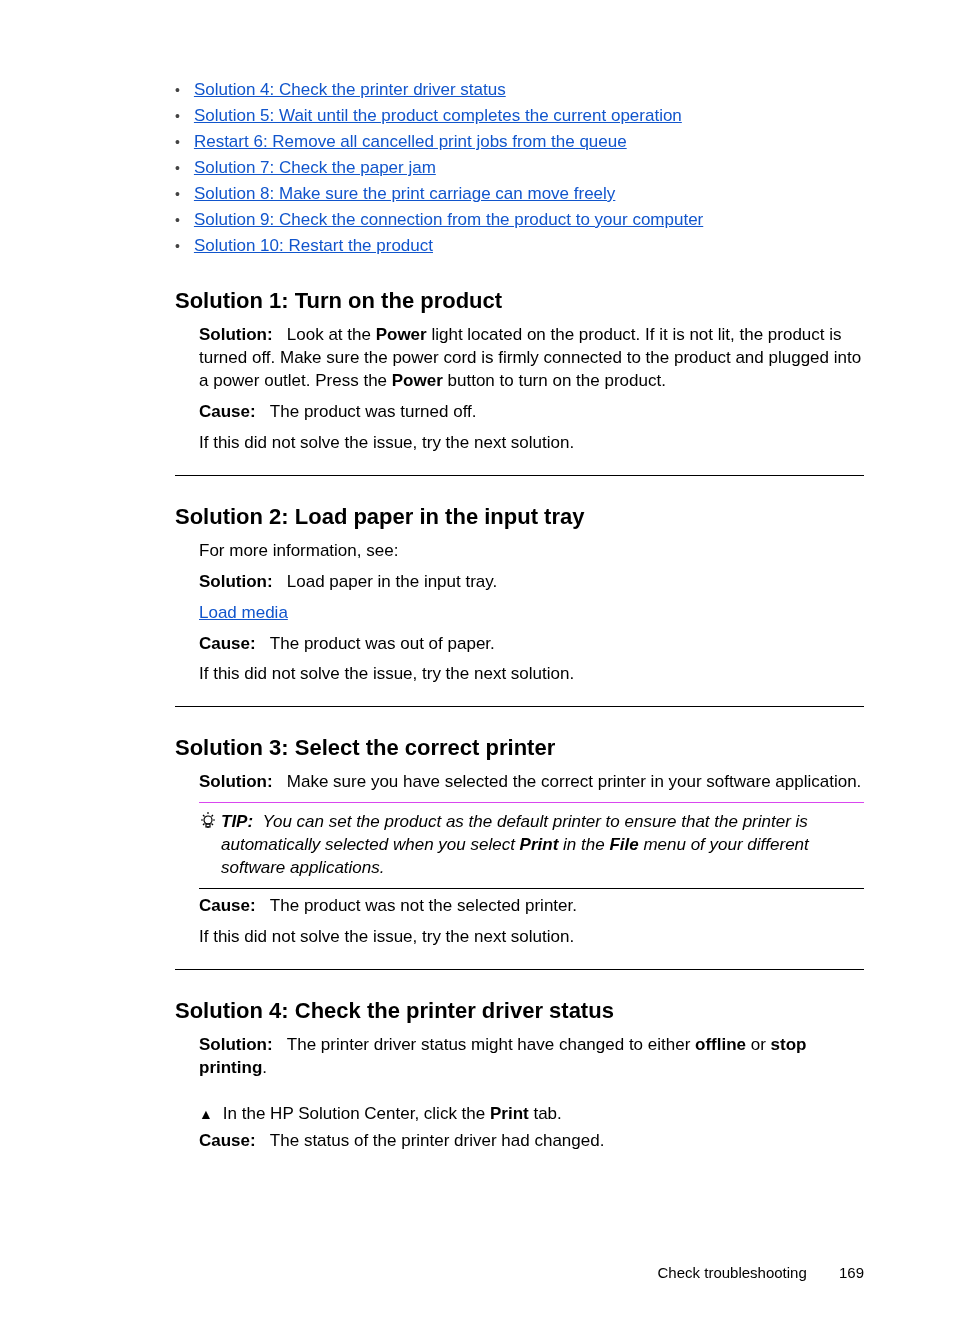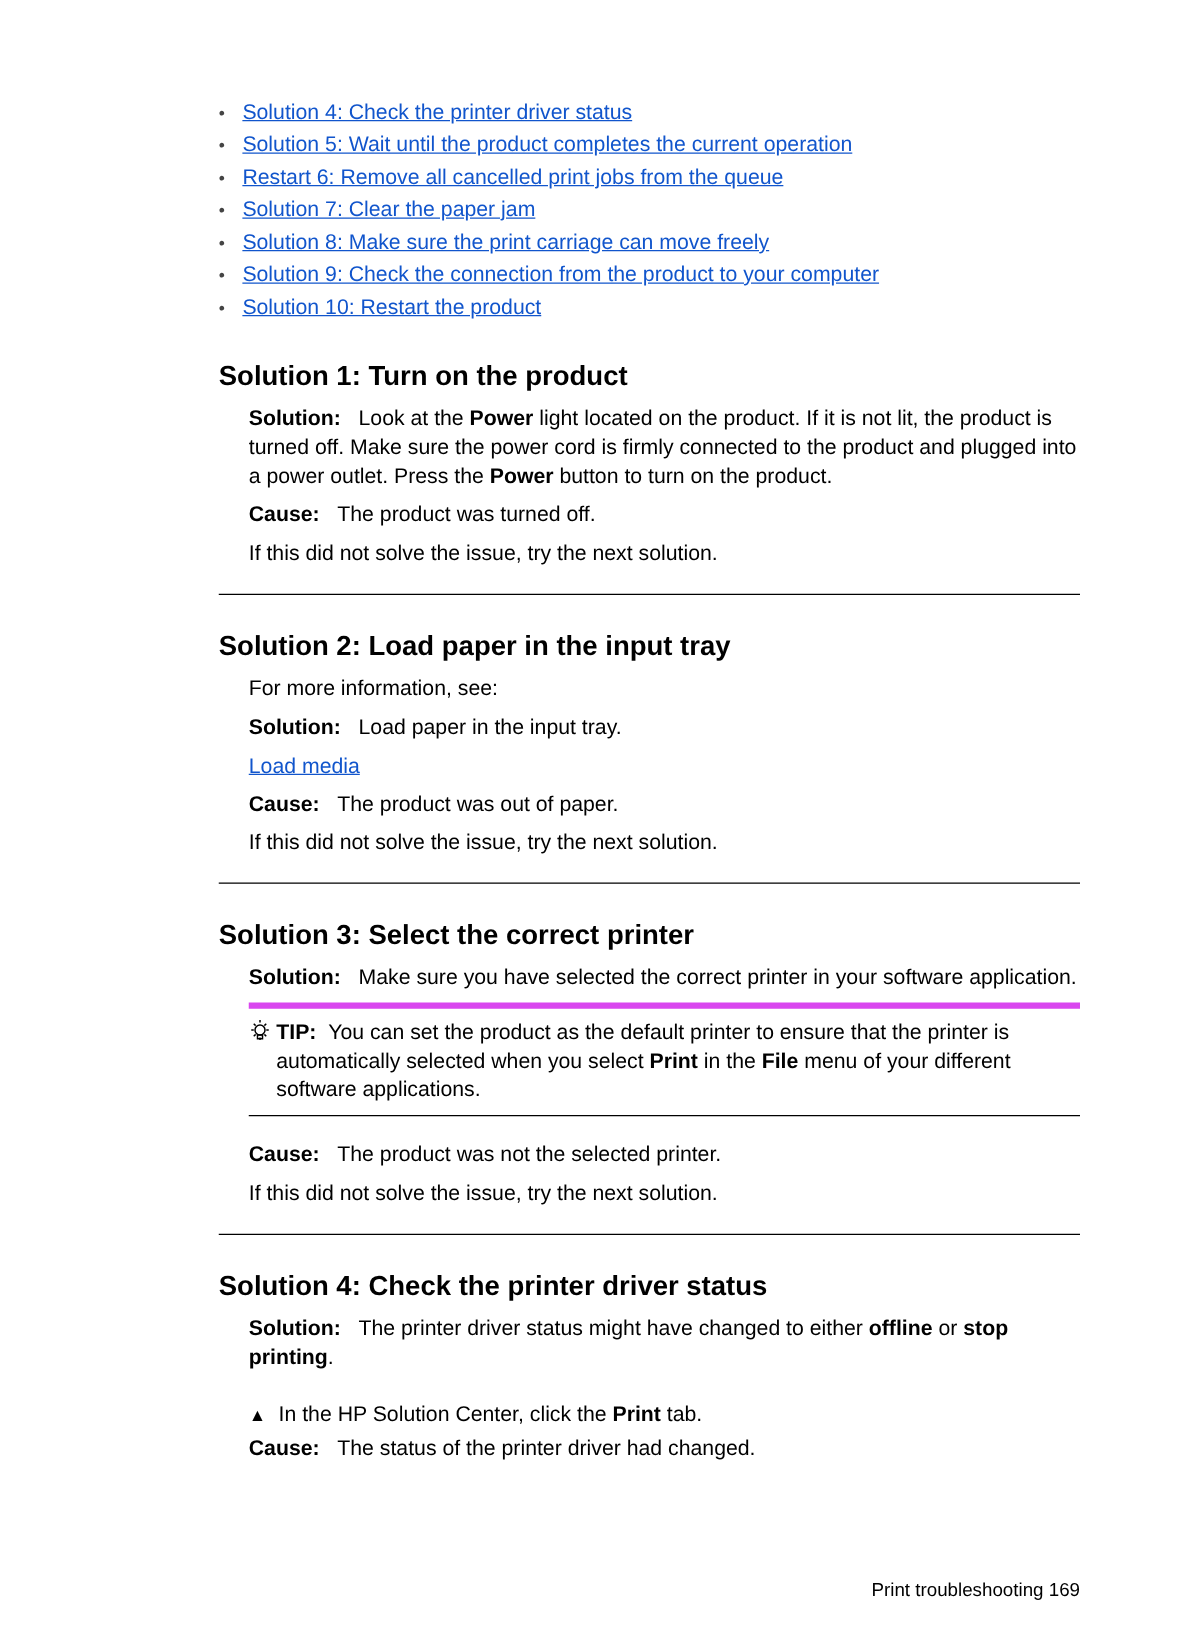--- a/index.html
+++ b/index.html
@@ -15,49 +15,49 @@
     }
     ul.links { list-style: none; margin-bottom: 32px; }
     ul.links li { margin-bottom: 6px; display: flex; align-items: baseline; }
     ul.links li .bullet { color: #444; margin-right: 14px; font-size: 14px; }
     a.link { color: #1155cc; text-decoration: underline; }
     .section-title { font-weight: bold; margin-bottom: 10px; margin-top: 8px; font-size: 22px; }
     .indent { margin-left: 24px; }
     .para { margin-bottom: 8px; line-height: 1.35; }
     .bold { font-weight: bold; }
     hr.sep { border: none; border-top: 1px solid #000; margin: 20px 0 28px 0; }
-    .tip-box { border-top: 5px solid #d946ef; border-bottom: 1px solid #000; padding: 8px 0; margin-bottom: 20px; }
+    .tip-box { border-top: 1px solid #d946ef; border-bottom: 1px solid #000; padding: 8px 0; margin-bottom: 6px; font-style: italic; }
     .tip-row { display: flex; align-items: flex-start; }
     .tip-icon { width: 22px; flex-shrink: 0; font-size: 18px; line-height: 1.2; }
     .tip-text { flex: 1; line-height: 1.35; }
     .step-row { display: flex; align-items: baseline; margin-bottom: 6px; }
     .triangle { margin-right: 10px; font-size: 14px; }
     .footer { position: absolute; bottom: 40px; right: 90px; font-size: 15px; }
-    .footer-page { }
+    .footer-page { margin-left: 28px; }
     .gap { height: 16px; }
   </style>
 </head>
 <body>
 
 <ul class="links">
   <li>
       <span class="bullet">•</span>
       <a href="#" class="link">Solution 4: Check the printer driver status</a>
     </li>
   <li>
       <span class="bullet">•</span>
       <a href="#" class="link">Solution 5: Wait until the product completes the current operation</a>
     </li>
   <li>
       <span class="bullet">•</span>
       <a href="#" class="link">Restart 6: Remove all cancelled print jobs from the queue</a>
     </li>
   <li>
       <span class="bullet">•</span>
-      <a href="#" class="link">Solution 7: Clear the paper jam</a>
+      <a href="#" class="link">Solution 7: Check the paper jam</a>
     </li>
   <li>
       <span class="bullet">•</span>
       <a href="#" class="link">Solution 8: Make sure the print carriage can move freely</a>
     </li>
   <li>
       <span class="bullet">•</span>
       <a href="#" class="link">Solution 9: Check the connection from the product to your computer</a>
     </li>
   <li>
@@ -136,15 +136,15 @@
   <div class="step-row">
     <span class="triangle">▲</span>
     <span><span>In the HP Solution Center, click the </span><span class="bold">Print</span><span> tab.</span></span>
   </div>
   <p class="para">
     <span class="bold">Cause:</span>&nbsp;&nbsp;&nbsp;<span>The status of the printer driver had changed.</span>
   </p>
 </div>
 
 <div class="footer">
-  <span>Print troubleshooting</span>
+  <span>Check troubleshooting</span>
   <span class="footer-page">169</span>
 </div>
 
 </body></html>

